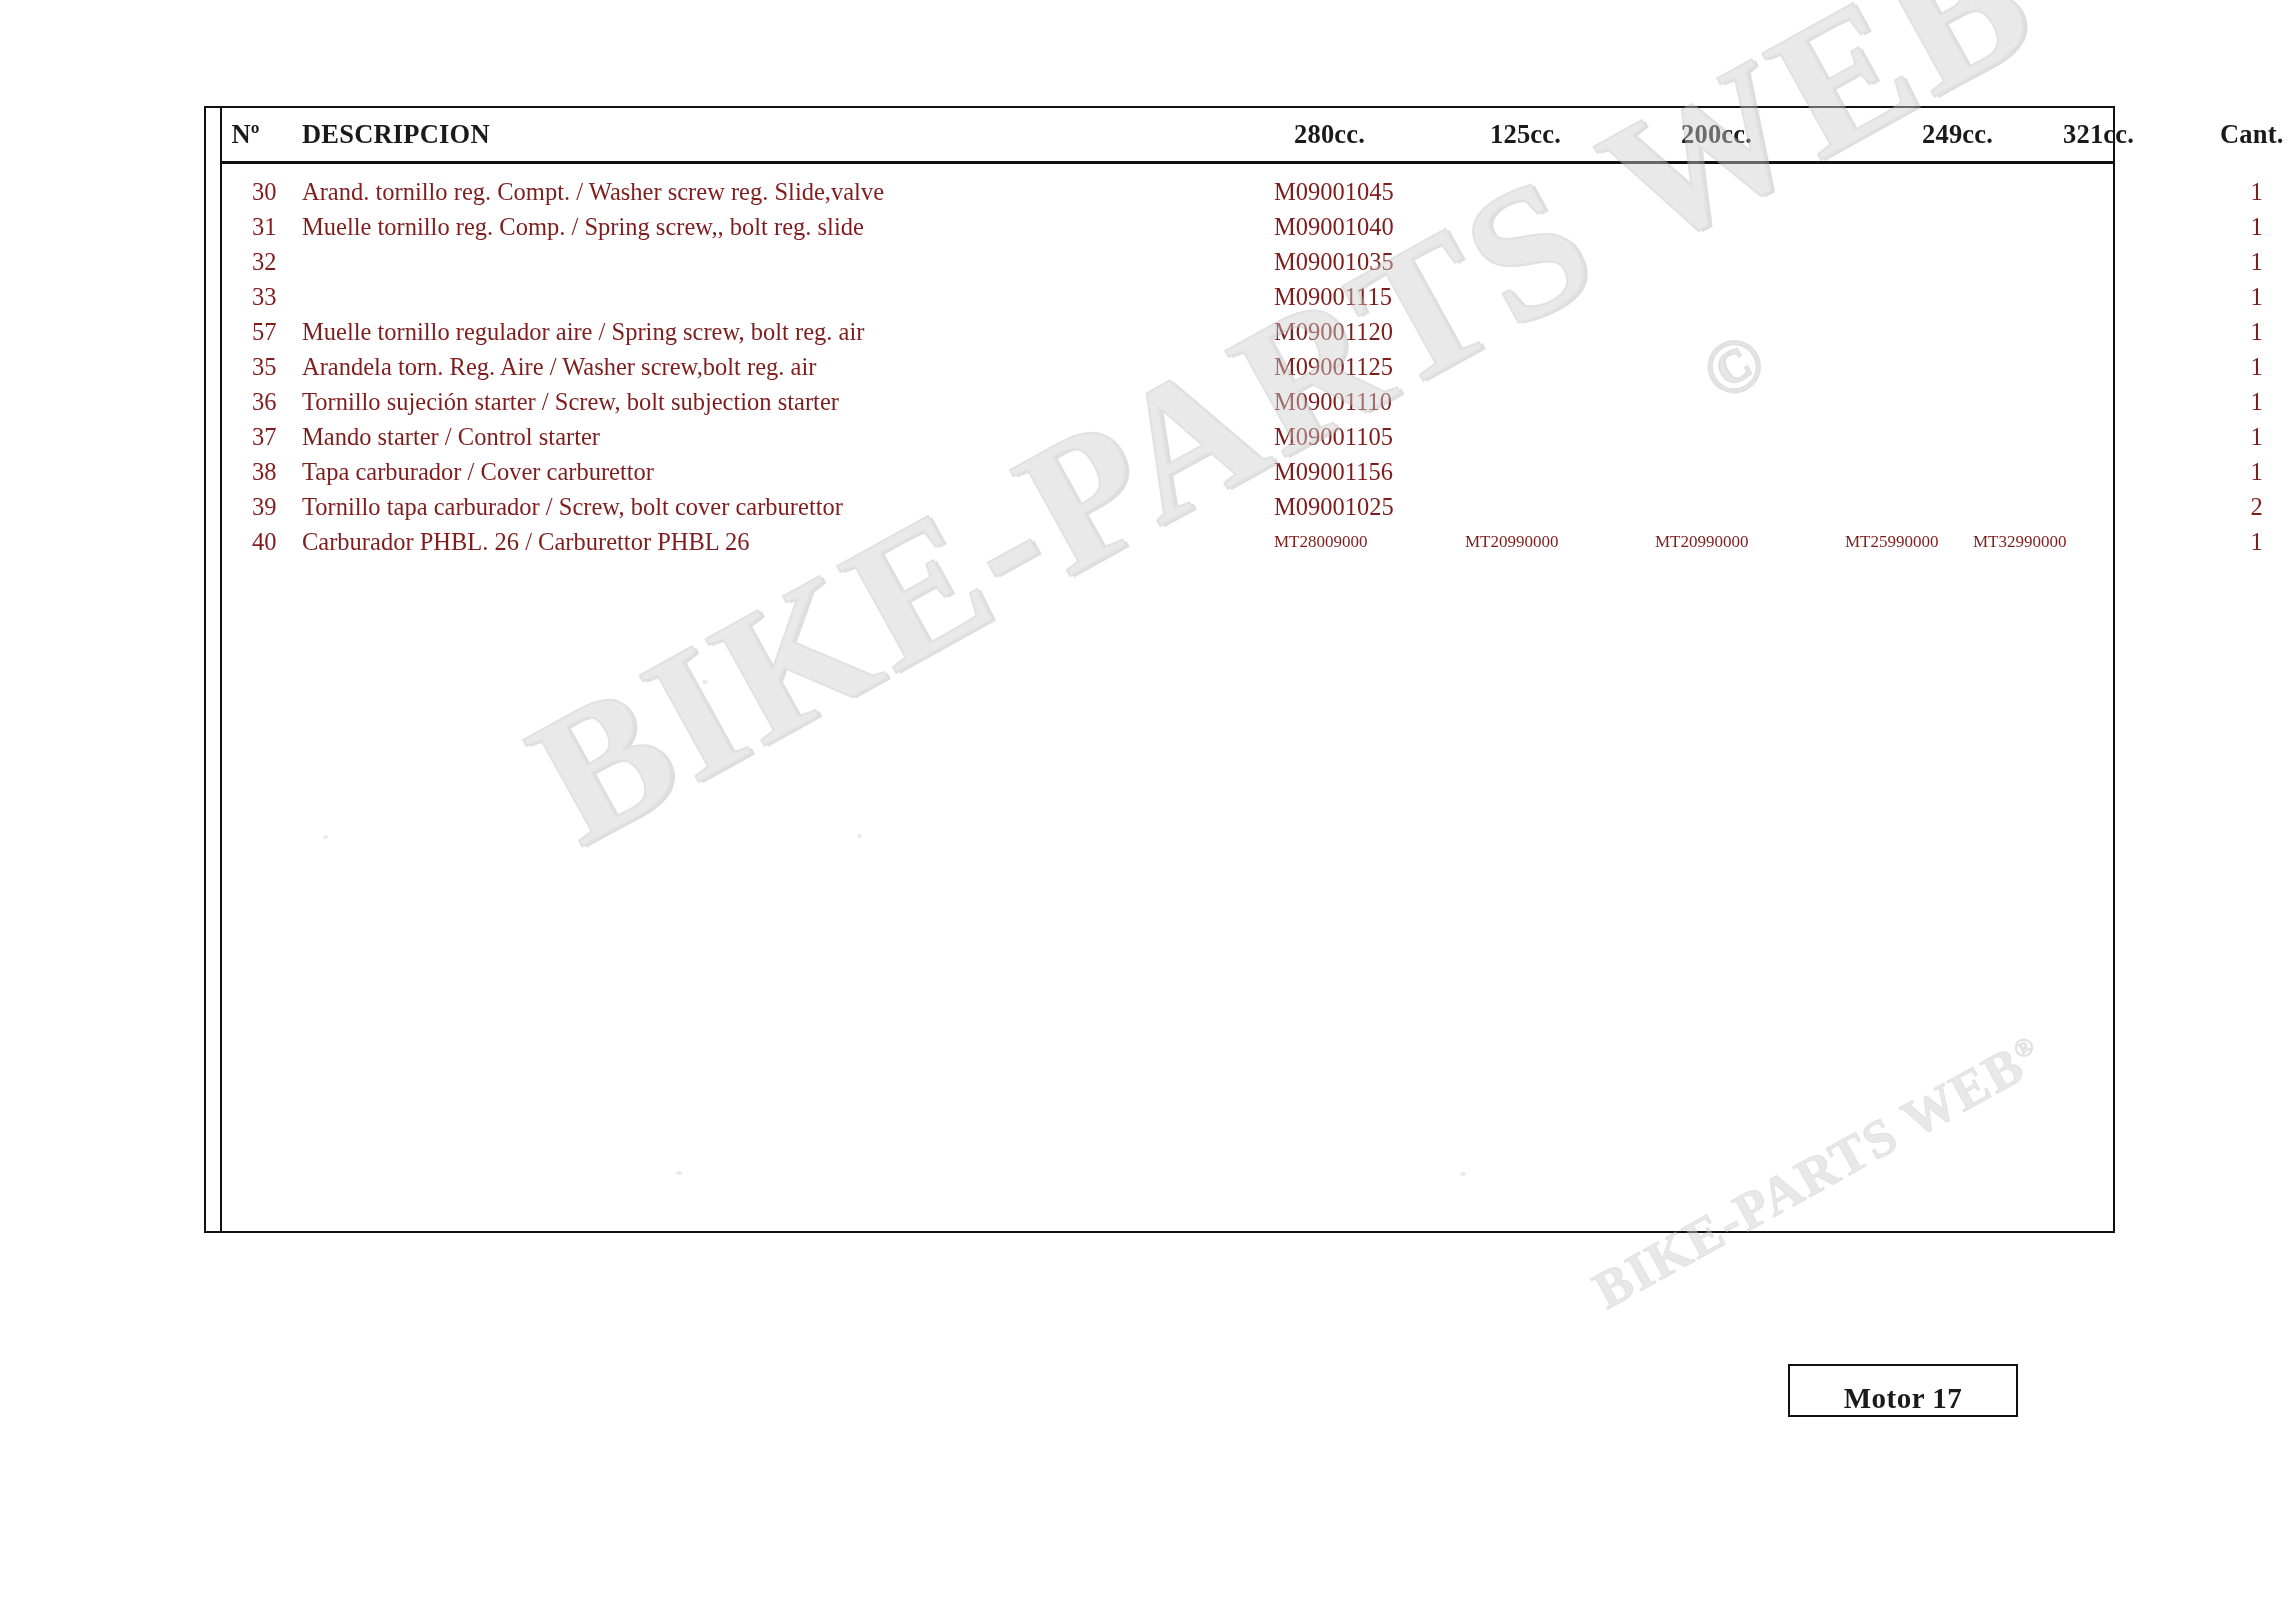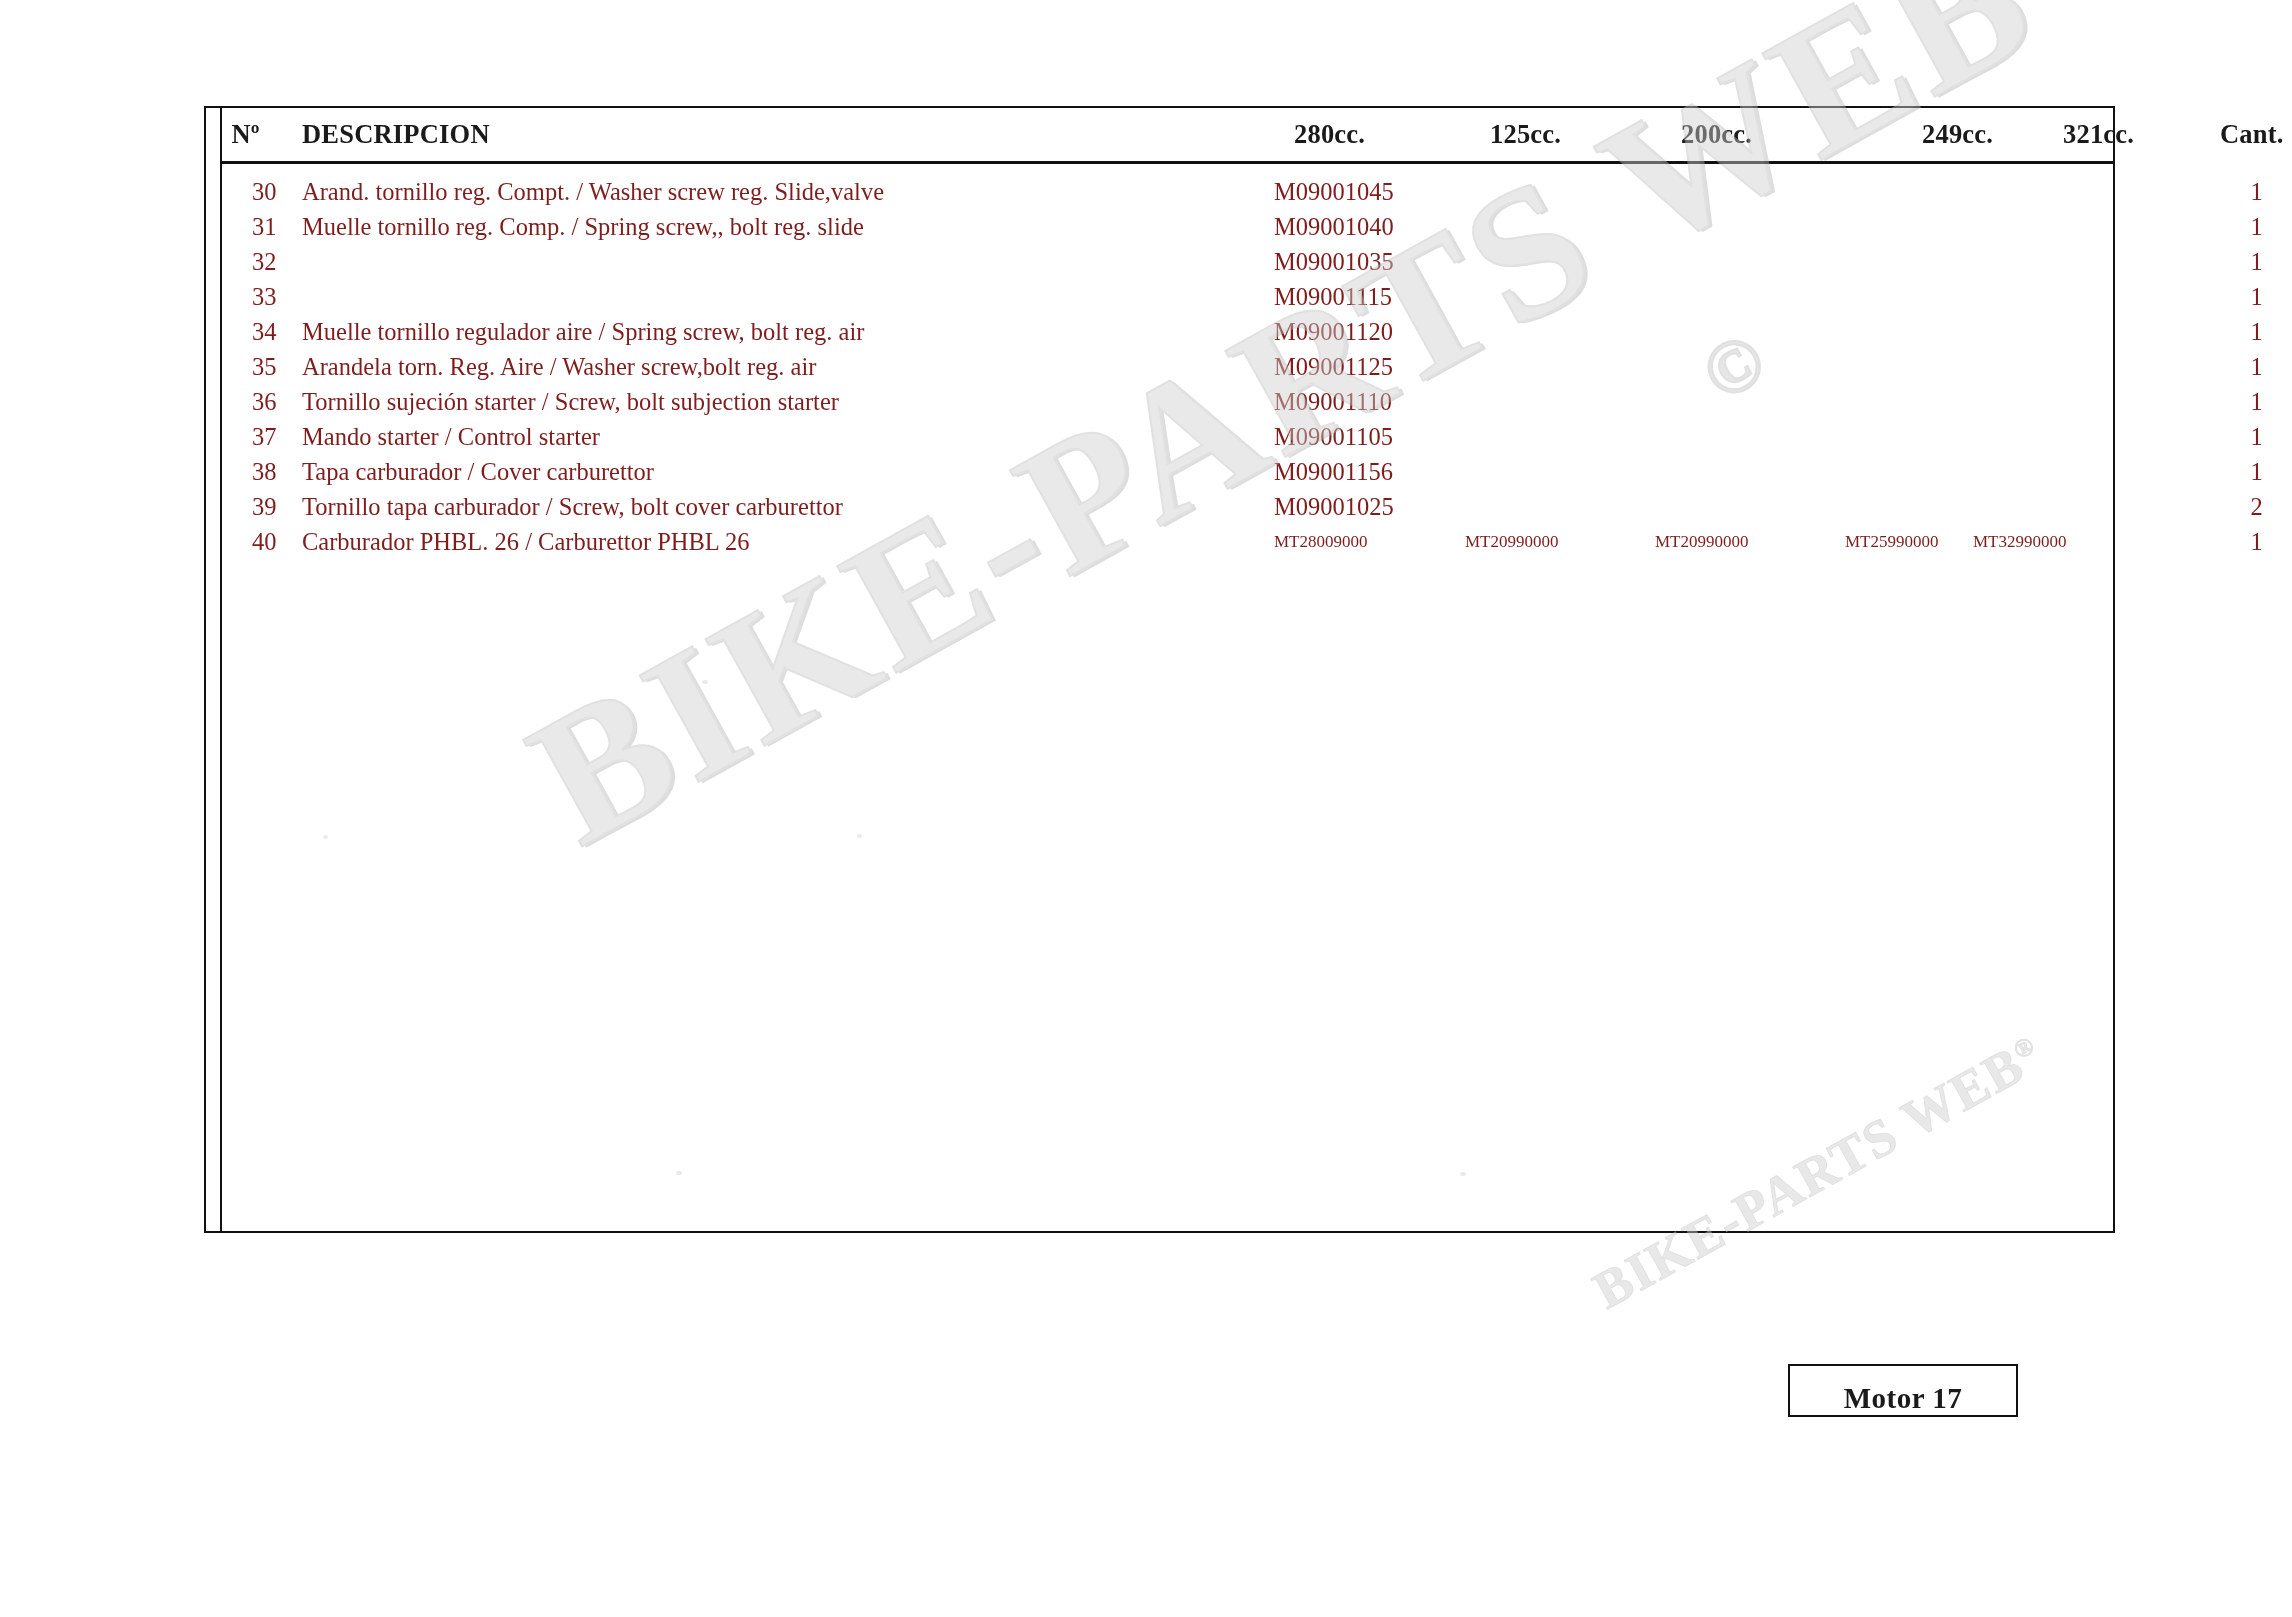--- a/index.html
+++ b/index.html
@@ -217,21 +217,21 @@
           <div class="cell c-num">32</div>
           <div class="cell c-280">M09001035</div>
           <div class="cell c-cant">1</div>
         </div>
         <div class="row">
           <div class="cell c-num">33</div>
           <div class="cell c-280">M09001115</div>
           <div class="cell c-cant">1</div>
         </div>
         <div class="row">
-          <div class="cell c-num">34</div>
+          <div class="cell c-num">57</div>
           <div class="cell c-desc">Muelle tornillo regulador aire / Spring screw, bolt reg. air</div>
           <div class="cell c-280">M09001120</div>
           <div class="cell c-cant">1</div>
         </div>
         <div class="row">
           <div class="cell c-num">35</div>
           <div class="cell c-desc">Arandela torn. Reg. Aire / Washer screw,bolt reg. air</div>
           <div class="cell c-280">M09001125</div>
           <div class="cell c-cant">1</div>
         </div>

